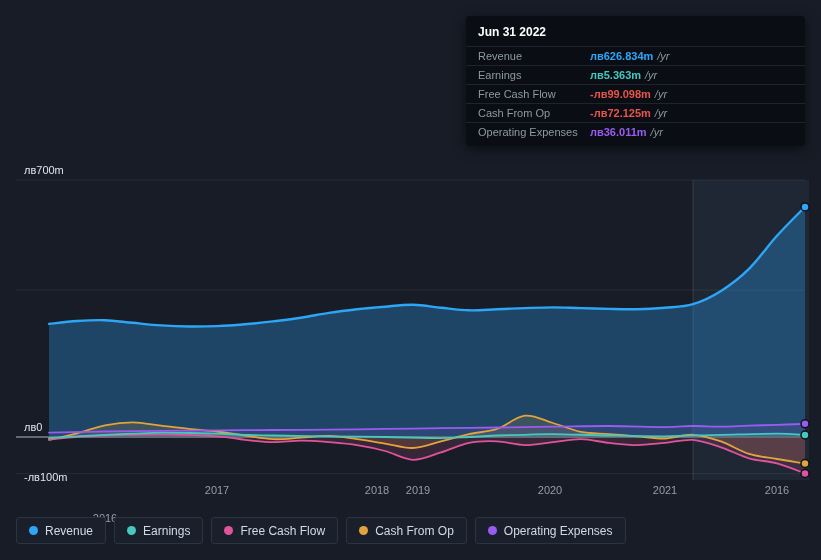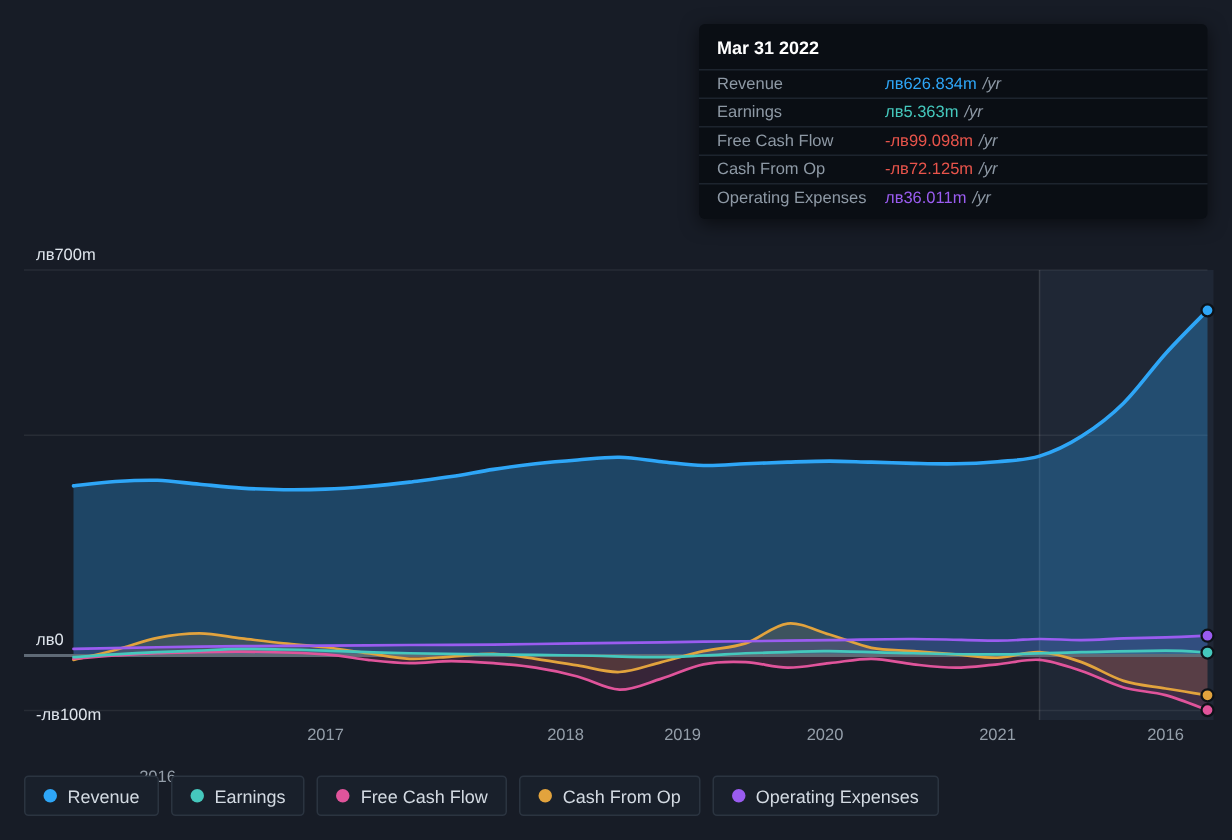--- a/index.html
+++ b/index.html
@@ -31,21 +31,21 @@
     padding:9px 12px 7px 12px;
   }
   .tt-row{
     display:flex;align-items:center;
     padding:2px 12px;min-height:14px;
     border-top:1px solid #1d242e;
     font-size:11px;line-height:14px;
   }
   .tt-subrow{border-top:none;padding-top:0;}
   .tt-label{width:112px;flex:none;color:#8e99a5;}
-  .tt-value b{font-weight:normal;}
+  .tt-value b{font-weight:bold;}
   .tt-suffix{color:#8e99a5;margin-left:4px;font-style:italic;}
   
   .legend{position:absolute;left:16px;top:517px;display:flex;gap:8px;}
   .legend-item{
     display:flex;align-items:center;gap:7px;
     background:#19202b;border:1px solid #2b3440;border-radius:3px;
     height:27px;padding:0 12px;box-sizing:border-box;
     font-size:12px;color:#d3dae2;cursor:pointer;
   }
   .legend-dot{width:9px;height:9px;border-radius:50%;flex:none;}
@@ -80,29 +80,29 @@
     </svg>
 
   <div class="ylabel" style="top: 164px;">лв700m</div>
   <div class="ylabel" style="top: 421px;">лв0</div>
   <div class="ylabel" style="top: 471px;">-лв100m</div>
 
   <div id="xlabels">
       <span class="xlabel" style="left: 105px; margin-top: 28px;">2016</span>
       <span class="xlabel" style="left: 217px;">2017</span>
       <span class="xlabel" style="left: 346px; margin-left: 31px;">2018</span>
-      <span class="xlabel" style="left: 455px;">2019</span>
+      <span class="xlabel" style="left: 418px;">2019</span>
       <span class="xlabel" style="left: 550px;">2020</span>
       <span class="xlabel" style="left: 665px;">2021</span>
       <span class="xlabel" style="left: 777px;">2016</span>
     </div>
 </div>
 
 <div class="tt">
-  <div class="tt-title">Mar 31 2022</div>
+  <div class="tt-title">Jun 31 2022</div>
 
   <div class="tt-row">
     <span class="tt-label">Revenue</span>
     <span class="tt-value"><b style="color: rgb(46, 166, 247);">лв626.834m</b><span class="tt-suffix">/yr</span></span>
   </div>
 
   <div class="tt-row">
     <span class="tt-label">Earnings</span>
     <span class="tt-value"><b style="color: rgb(69, 200, 189);">лв5.363m</b><span class="tt-suffix">/yr</span></span>
   </div>

